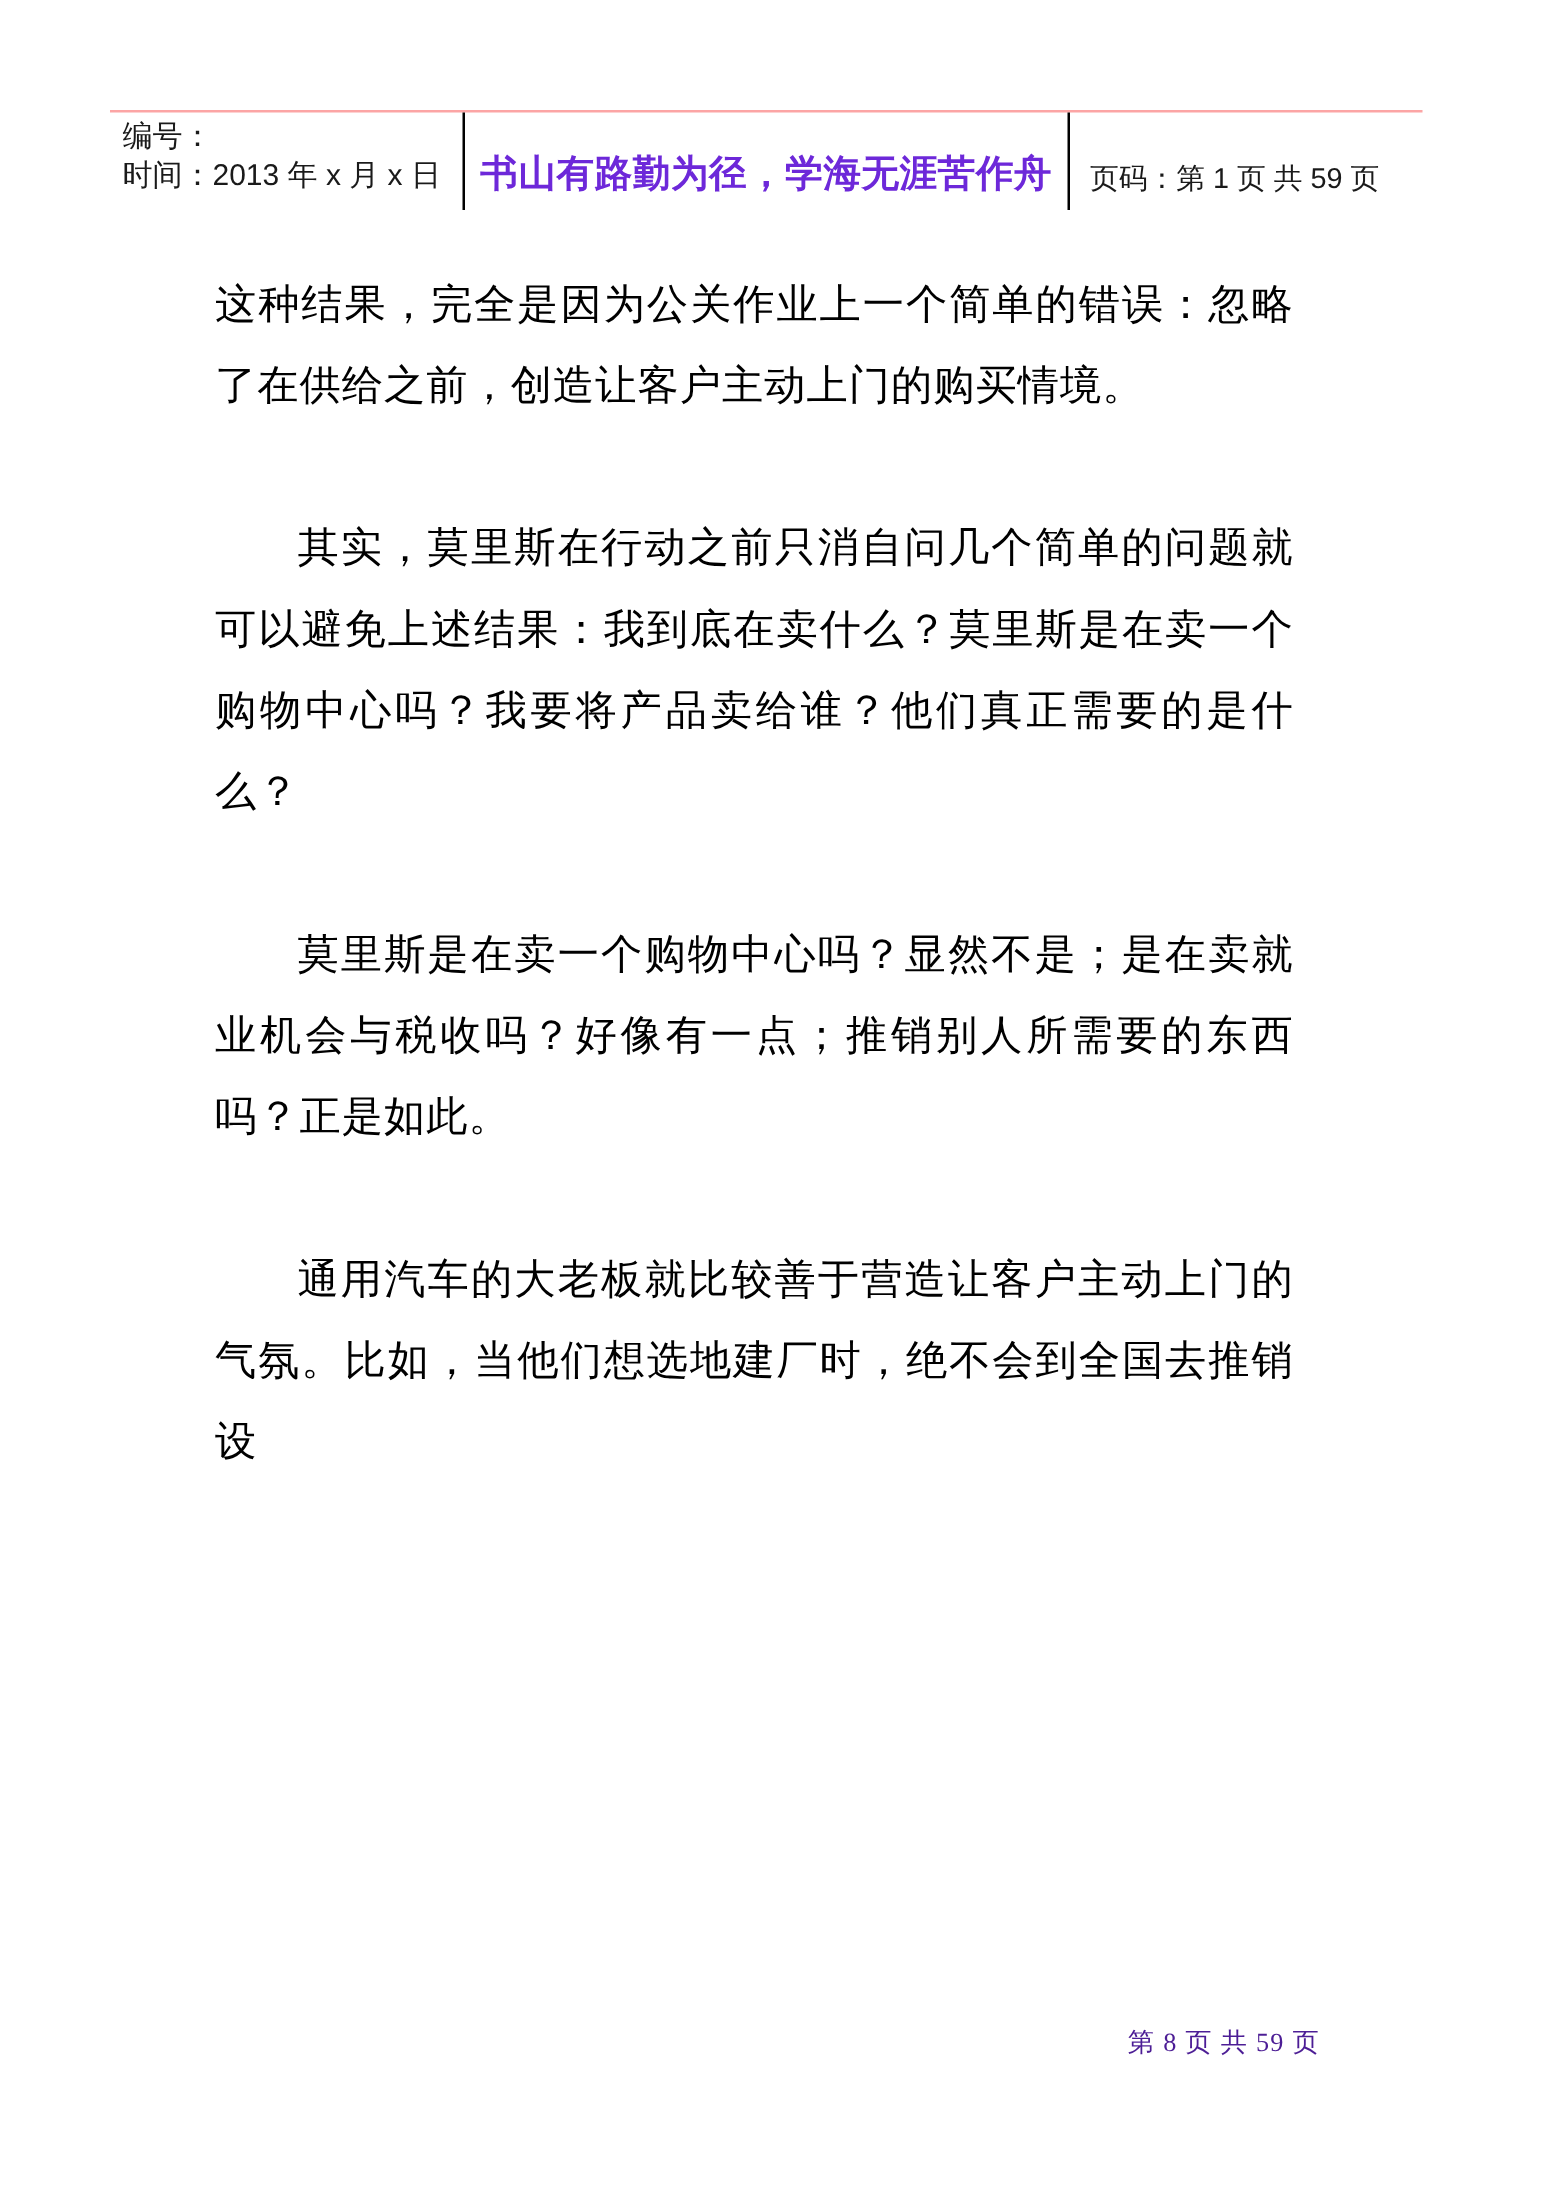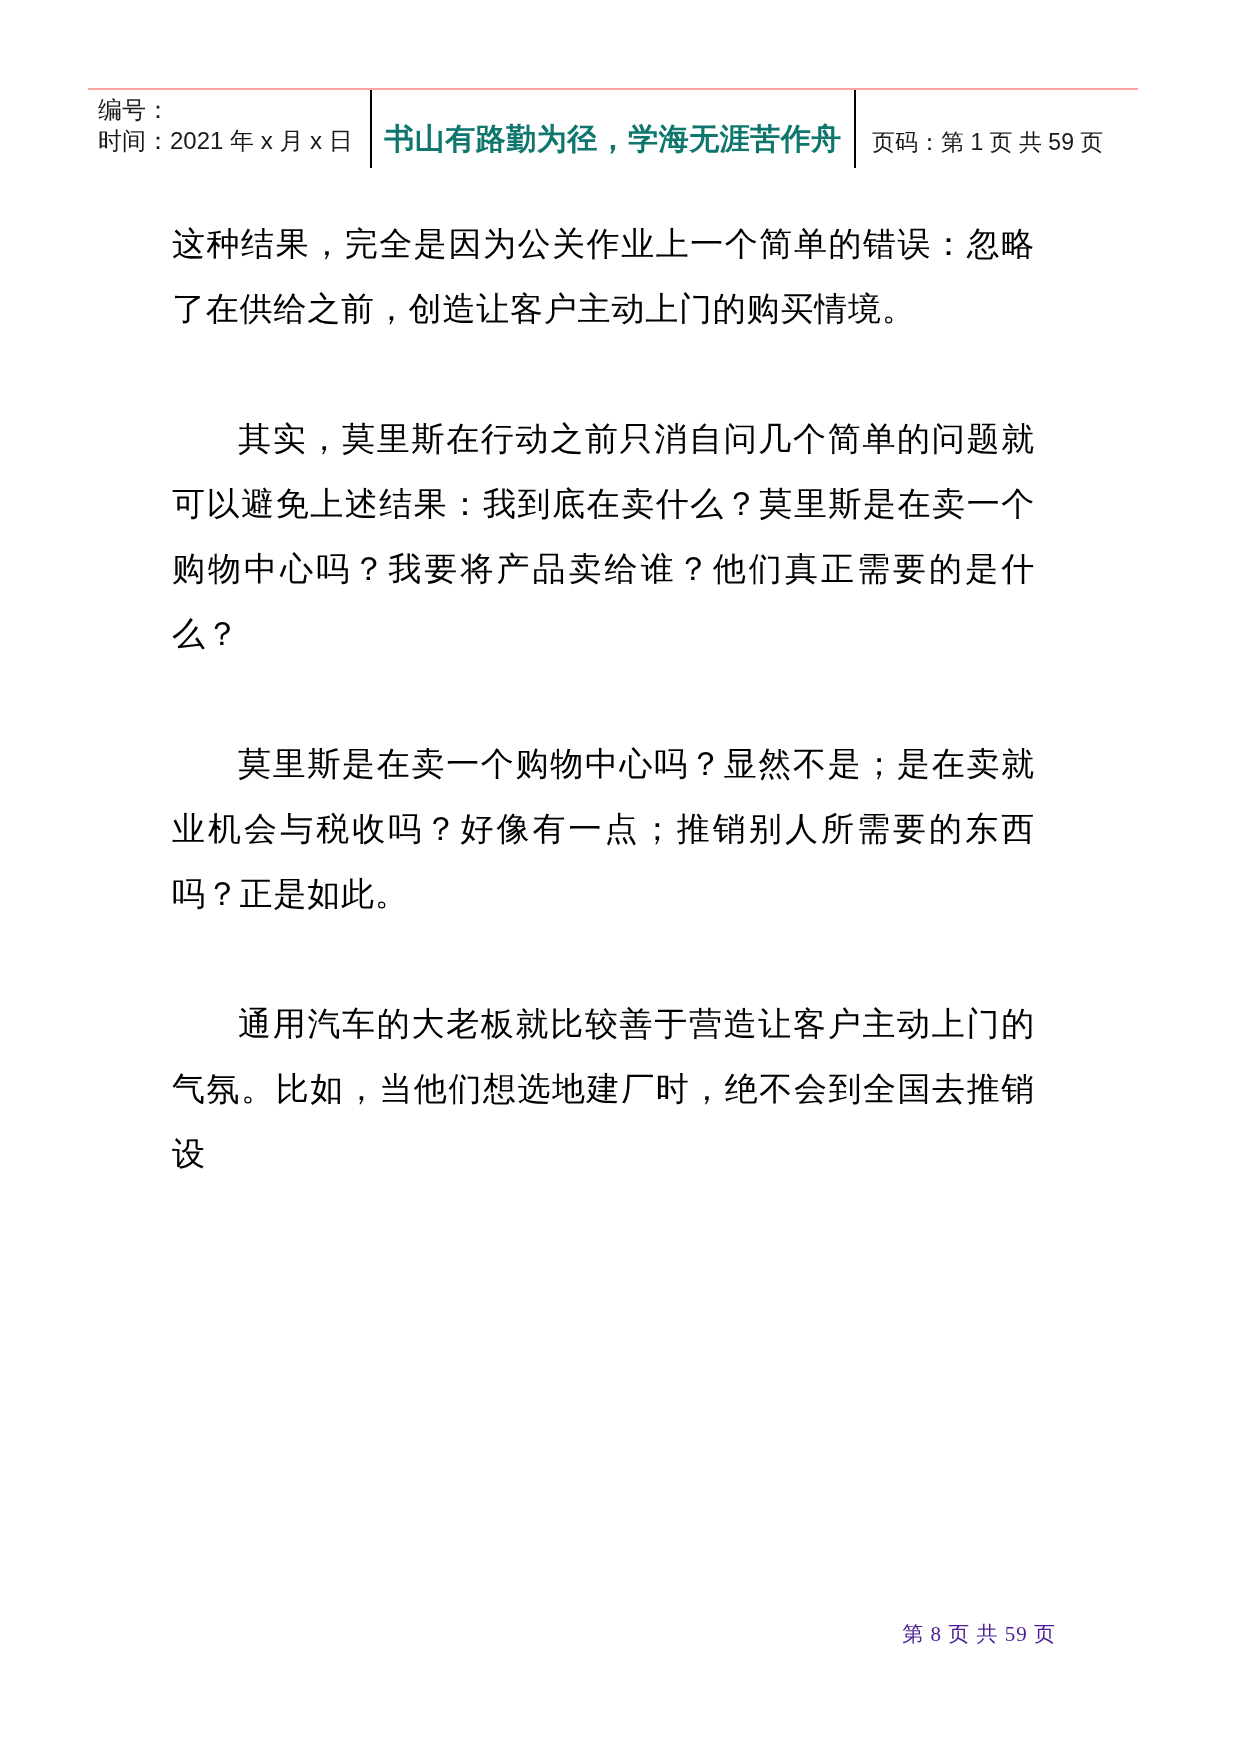--- a/index.html
+++ b/index.html
@@ -88,24 +88,24 @@
     letter-spacing: 1px;
     white-space: nowrap;
   }
 </style>
 </head>
 <body>
 
 <div class="header-table">
   <div class="h-cell h-left">
     <div>编号：</div>
-    <div>时间：2021 年 x 月 x 日</div>
+    <div>时间：2013 年 x 月 x 日</div>
   </div>
   <div class="h-cell h-mid">
-    <span class="slogan" style="color: #0f766e;">书山有路勤为径，学海无涯苦作舟</span>
+    <span class="slogan" style="color: #6d28d9;">书山有路勤为径，学海无涯苦作舟</span>
   </div>
   <div class="h-cell h-right">
     <span>页码：第 1 页  共 59 页</span>
   </div>
 </div>
 
 <div class="content">
     <p>这种结果，完全是因为公关作业上一个简单的错误：忽略了在供给之前，创造让客户主动上门的购买情境。</p>
     <p class="indent">其实，莫里斯在行动之前只消自问几个简单的问题就可以避免上述结果：我到底在卖什么？莫里斯是在卖一个购物中心吗？我要将产品卖给谁？他们真正需要的是什么？</p>
     <p class="indent">莫里斯是在卖一个购物中心吗？显然不是；是在卖就业机会与税收吗？好像有一点；推销别人所需要的东西吗？正是如此。</p>

